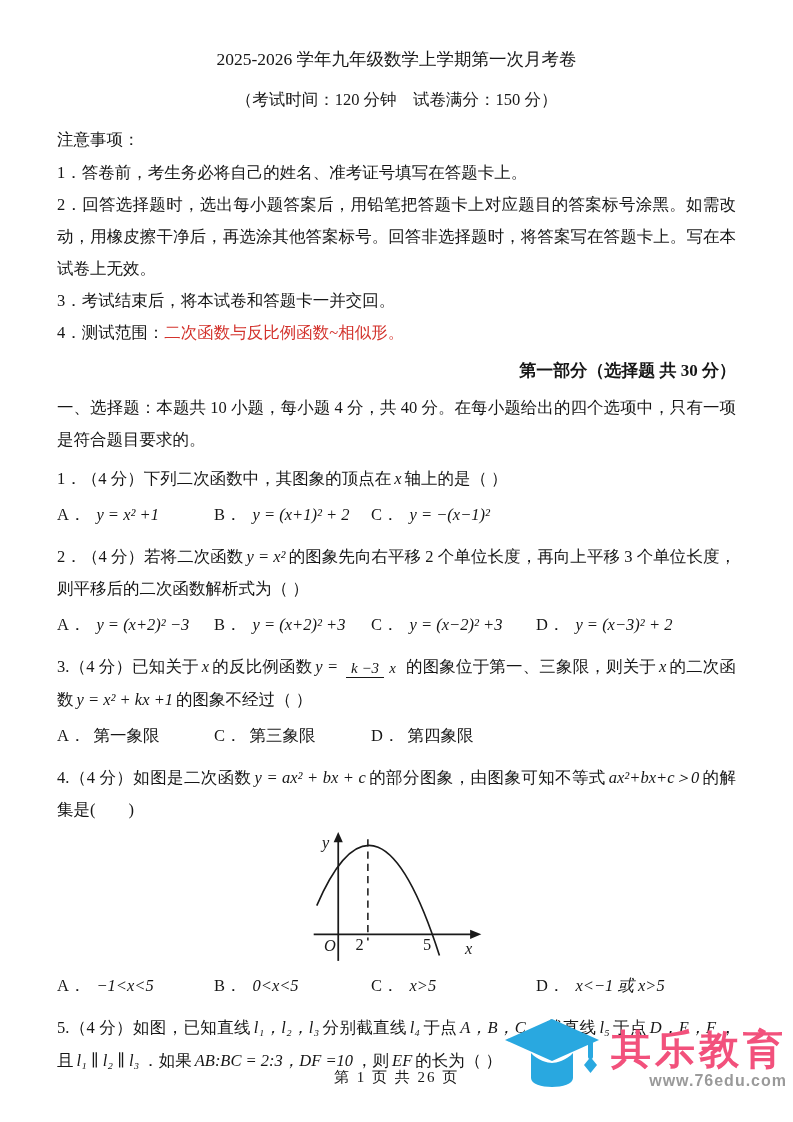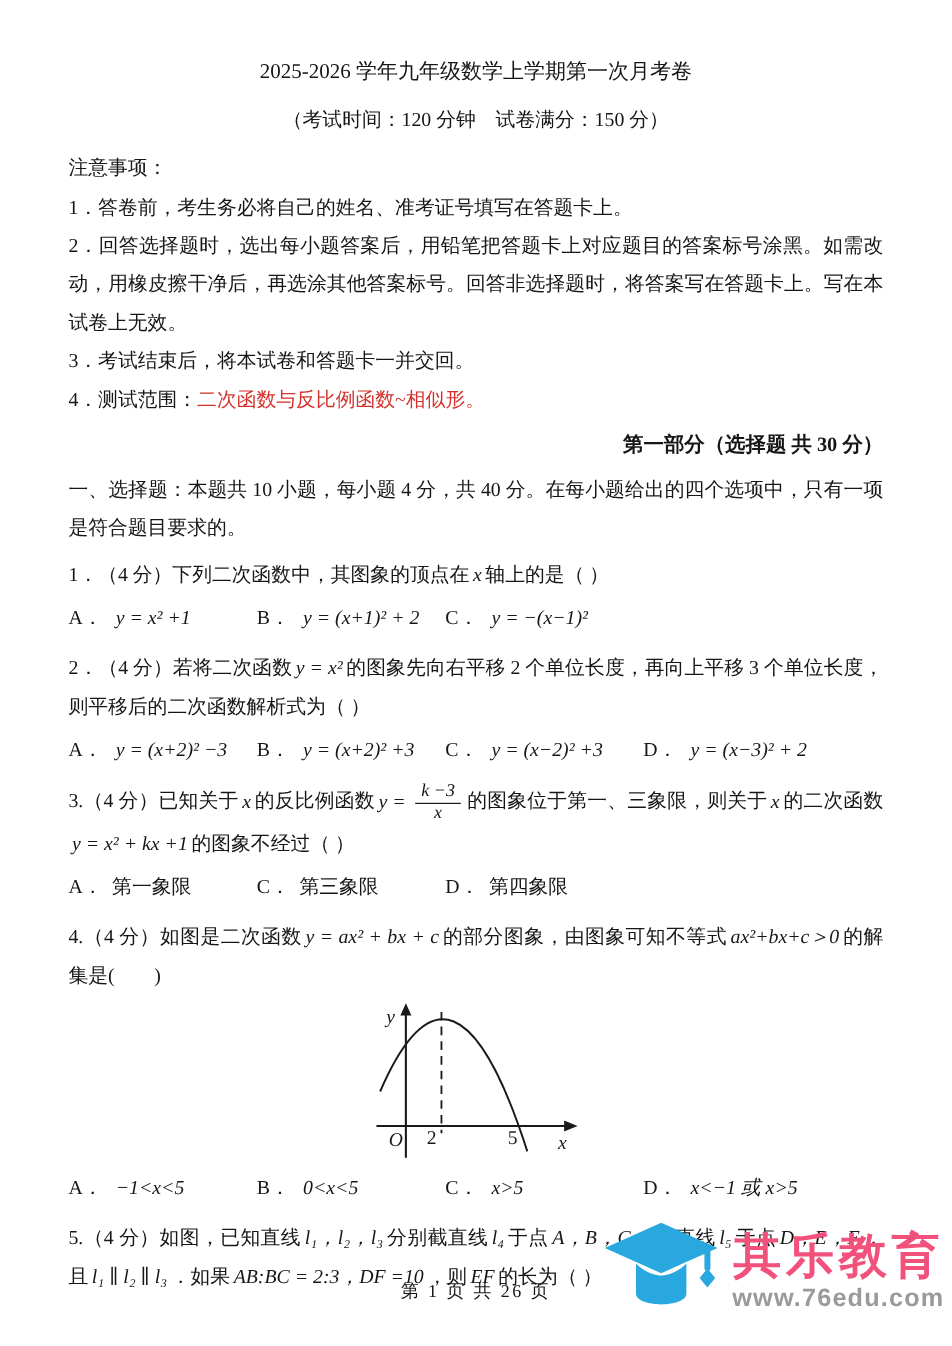--- a/index.html
+++ b/index.html
@@ -18,36 +18,36 @@
   .stem{text-align:justify;}
   .math{font-style:italic;padding:0 3px;}
   .txt{font-style:normal;}
   .options{display:flex;margin:4px 0 10px 0;}
   .opt{white-space:nowrap;}
   .opt:nth-child(1){width:157px;}
   .opt:nth-child(2){width:157px;}
   .opt:nth-child(3){width:165px;}
   .opt:nth-child(4){flex:1;}
   .opt-label{margin-right:8px;}
-  .frac{display:inline-flex;flex-direction:column;vertical-align:middle;text-align:center;
+  .frac{display:inline-flex;flex-direction:row;vertical-align:middle;text-align:center;
         margin:0 5px;font-style:italic;line-height:1.15;font-size:15px;}
   .frac .num{border-bottom:1.4px solid #161616;padding:0 5px;}
   .frac .den{padding:0 5px;}
   .fig-wrap{text-align:center;margin:2px 0 0 0;line-height:0;}
   .fig .axis{stroke:#1a1a1a;stroke-width:1.7;fill:none;}
   .fig .curve{stroke:#1a1a1a;stroke-width:1.6;fill:none;}
   .fig .dash{stroke:#1a1a1a;stroke-width:1.5;stroke-dasharray:7 5;fill:none;}
   .fig text{font-family:"Liberation Serif","DejaVu Serif",serif;font-size:16px;fill:#1a1a1a;}
   .fig .itl{font-style:italic;}
   .page-num{position:absolute;left:0;right:0;bottom:30px;text-align:center;font-size:15px;letter-spacing:2px;}
   .logo{position:absolute;right:6px;bottom:19px;display:flex;align-items:center;gap:8px;
         font-family:"Liberation Sans","DejaVu Sans",sans-serif;line-height:1;}
   .logo-text{text-align:right;}
   .brand{color:var(--brand_pink,#f2517c);font-size:40px;font-weight:bold;letter-spacing:4px;margin-bottom:4px;}
-  .url{color:var(--url_gray,#9a9a9a);font-size:21px;font-weight:bold;letter-spacing:1px;}
+  .url{color:var(--url_gray,#9a9a9a);font-size:16px;font-weight:bold;letter-spacing:1px;}
 </style>
 </head>
 <body>
 
 <div class="page">
 
   <h1>2025-2026 学年九年级数学上学期第一次月考卷</h1>
   <div class="subtitle">（考试时间：120 分钟　试卷满分：150 分）</div>
 
   <div class="para">注意事项：</div>

